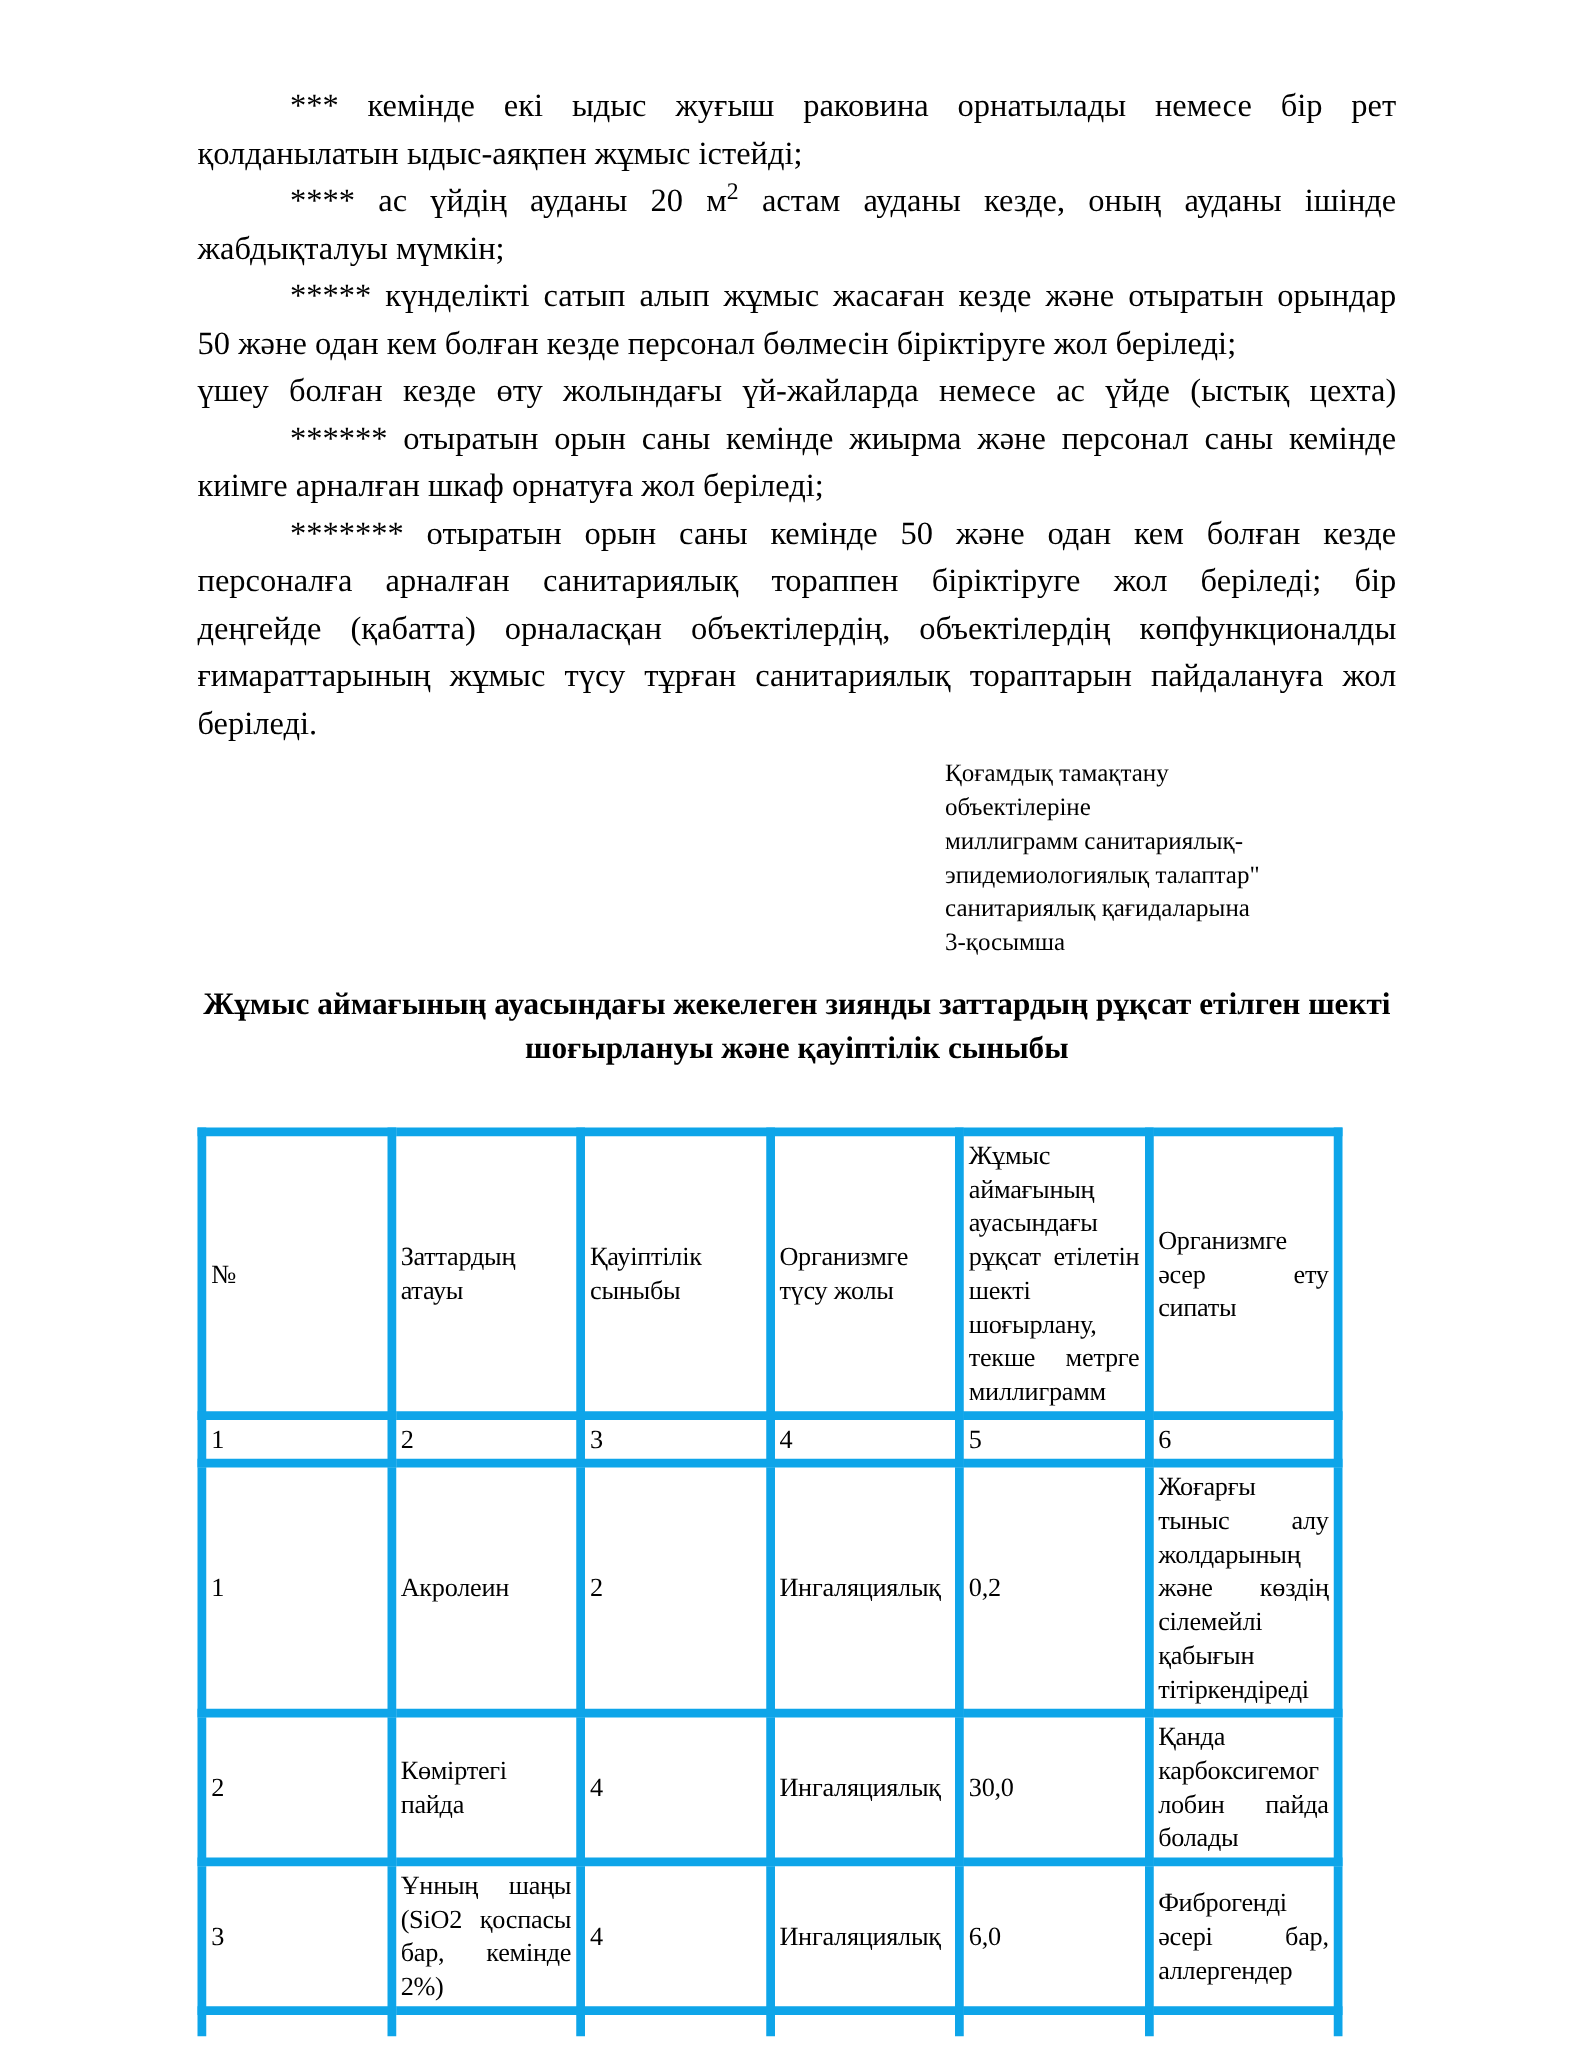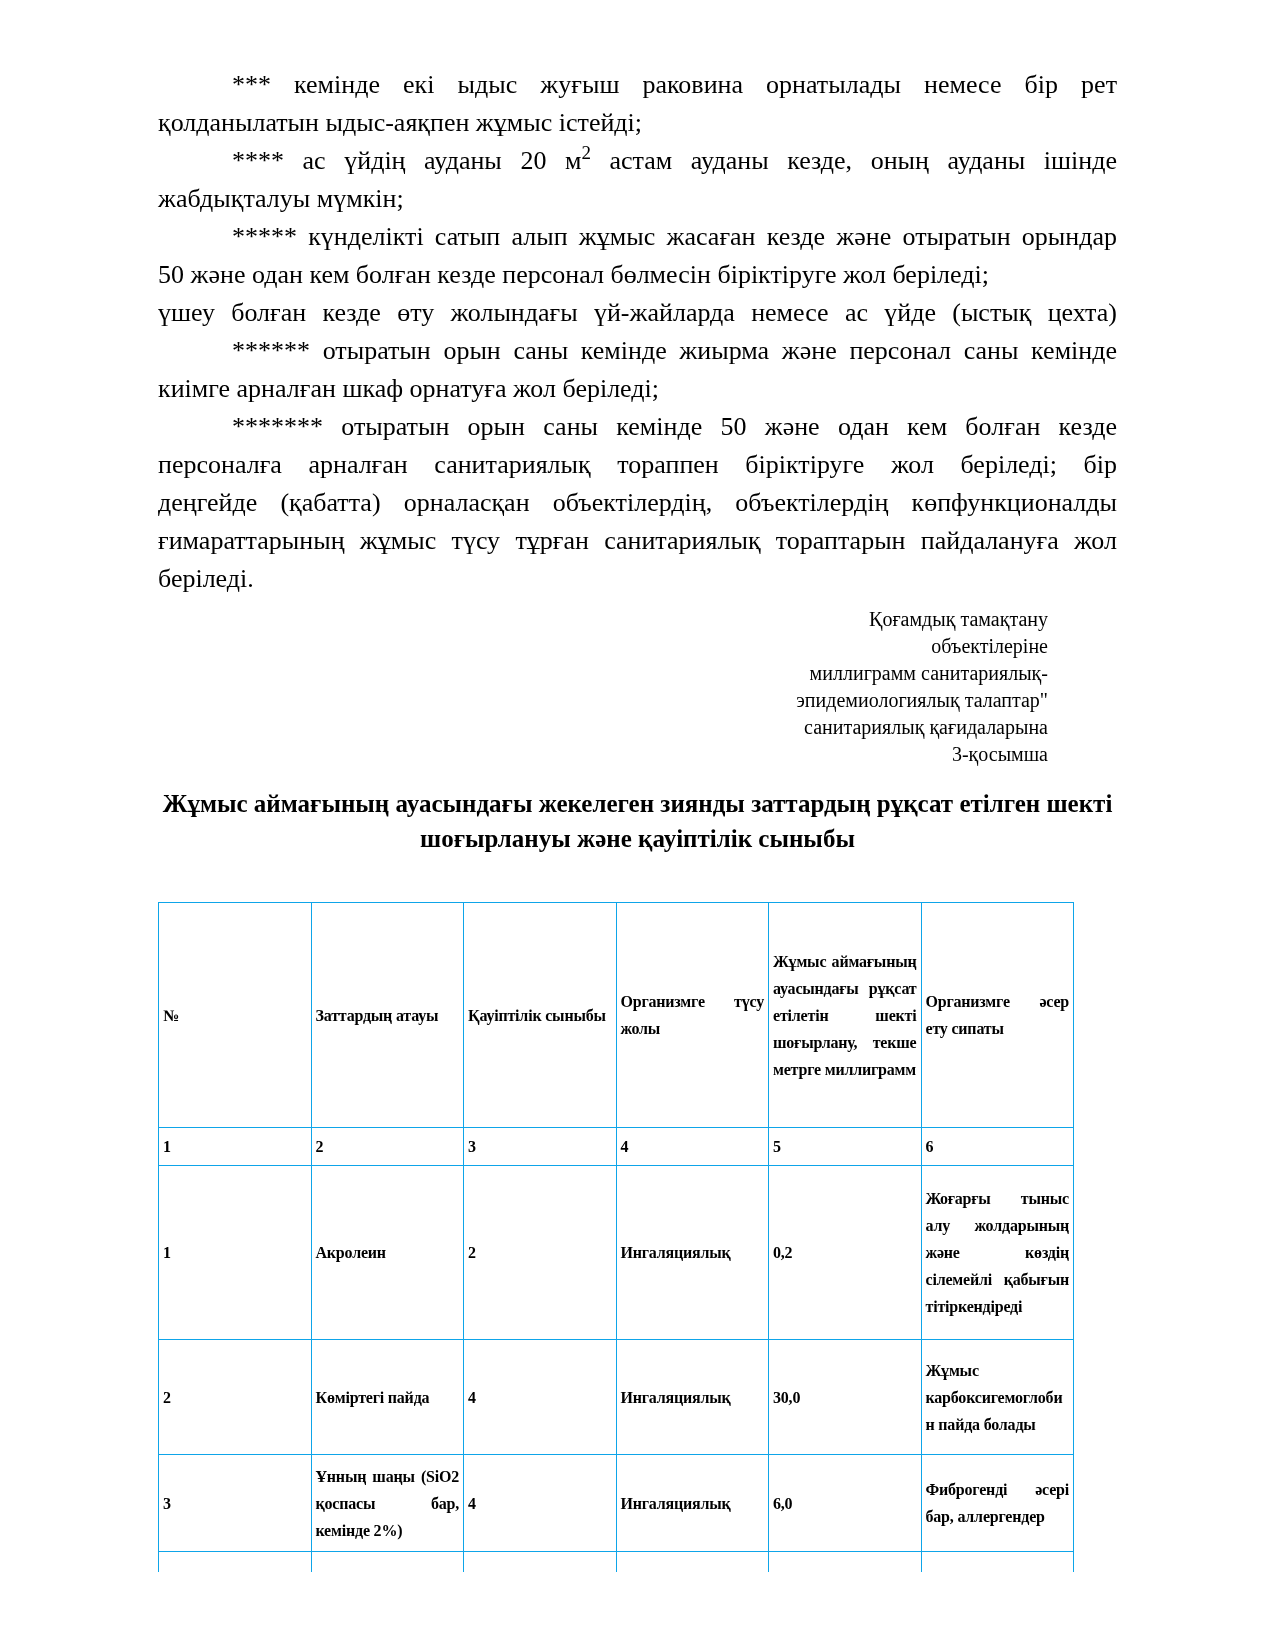--- a/index.html
+++ b/index.html
@@ -26,21 +26,21 @@
     font-size: 19px;
     line-height: 0;
     vertical-align: super;
   }
 
   
   .appendix {
     width: 292px;
     margin-left: 598px;
     margin-top: 8px;
-    text-align: right;
+    text-align: left;
     font-size: 20px;
   }
   .appendix .app-line { line-height: 27px; }
 
   
   .heading {
     margin-top: 18px;
     font-size: 25px;
     font-weight: bold;
     line-height: 35px;
@@ -49,23 +49,23 @@
 
   
   table.hazard {
     border-collapse: collapse;
     table-layout: fixed;
     width: 916px;
     margin-top: 46px;
   }
   table.hazard col { width: 16.666%; }
   table.hazard td, table.hazard th {
-    border: 1px solid #0ea5e9;
-    font-size: 16px;
-    font-weight: bold;
+    border: 7px solid #0ea5e9;
+    font-size: 21px;
+    font-weight: normal;
     line-height: 27px;
     vertical-align: middle;
     text-align: justify;
     padding: 2px 4px;
     overflow-wrap: break-word;
     letter-spacing: -0.2px;
     color: #000;
   }
   tr.row-header  { height: 225px; }
   tr.row-numbers { height: 38px; }
@@ -156,21 +156,21 @@
         <td>Ингаляциялық</td>
         <td>0,2</td>
         <td>Жоғарғы тыныс алу жолдарының және көздің сілемейлі қабығын тітіркендіреді</td>
       </tr>
       <tr class="row-2">
         <td>2</td>
         <td>Көміртегі пайда</td>
         <td>4</td>
         <td>Ингаляциялық</td>
         <td>30,0</td>
-        <td>Жұмыс карбоксигемоглобин пайда болады</td>
+        <td>Қанда карбоксигемоглобин пайда болады</td>
       </tr>
       <tr class="row-3">
         <td>3</td>
         <td>Ұнның шаңы (SiO2 қоспасы бар, кемінде 2%)</td>
         <td>4</td>
         <td>Ингаляциялық</td>
         <td>6,0</td>
         <td>Фиброгенді әсері бар, аллергендер</td>
       </tr>
       <tr class="row-partial">

